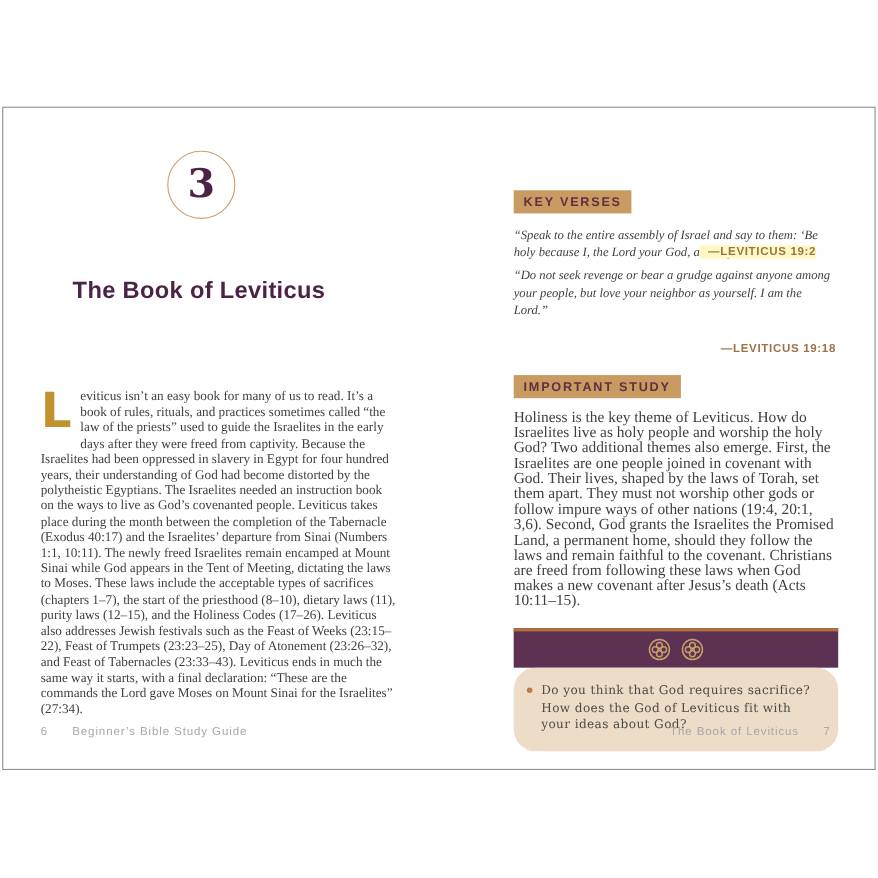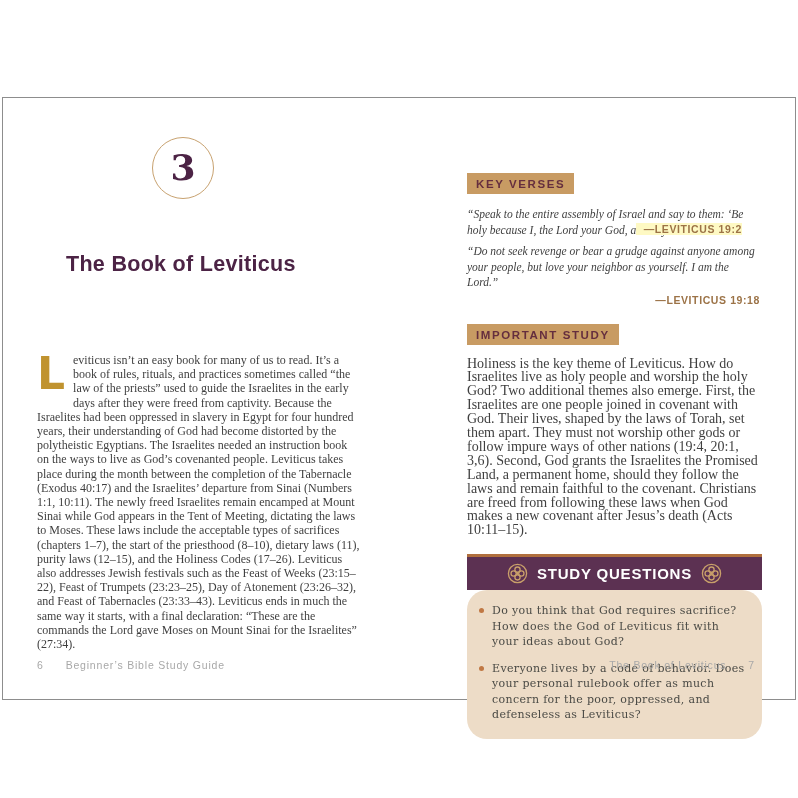--- a/index.html
+++ b/index.html
@@ -37,21 +37,21 @@
   .badge{display:inline-block;background:var(--tan);color:var(--maroon);
     font-weight:bold;font-size:11.5px;letter-spacing:1.6px;padding:5px 9px 4px 9px;}
   .badge.kv{margin-top:75px;}
   .badge.it{margin-top:18px;}
   .verse{position:relative;width:293px;}
   .verse.v1{margin-top:13px;}
   .verse.v2{margin-top:9px;}
   .quote{font-family:"Liberation Serif",serif;font-style:italic;font-size:11.5px;
     line-height:15.5px;color:var(--body_text);}
   .ref{font-weight:bold;font-size:10.5px;letter-spacing:.6px;color:var(--brown_ref);
-    text-align:right;margin-top:3px;}
+    text-align:right;margin-top:20px;}
   .ref.pull-up{margin:-15px 18px 0 auto;width:max-content;background:#fef9c3;
     position:relative;padding-left:8px;}
   .themes{margin-top:12px;width:295px;font-family:"Liberation Serif",serif;font-size:14px;
     line-height:13.9px;color:var(--body_text);}
   .study-box{margin-top:17px;width:295px;}
   .study-banner{background:var(--plum);border-top:3px solid var(--rule_orange);height:36px;
     display:flex;align-items:center;justify-content:center;gap:9px;}
   .study-banner .heading{color:#fff;font-weight:bold;font-size:15px;letter-spacing:.8px;}
   .knot-icon{width:21px;height:21px;flex:none;}
   .study-body{background:var(--beige);padding:13px 14px 16px 12px;border-radius:20px;}
@@ -102,41 +102,36 @@
           <svg class="knot-icon" viewBox="0 0 24 24">
             <g fill="none" stroke="#c9a06a" stroke-width="1.5">
               <circle cx="12" cy="12" r="10.4"></circle>
               <circle cx="12" cy="7.6" r="3"></circle>
               <circle cx="12" cy="16.4" r="3"></circle>
               <circle cx="7.6" cy="12" r="3"></circle>
               <circle cx="16.4" cy="12" r="3"></circle>
             </g>
             <circle cx="12" cy="12" r="1.2" fill="#c9a06a"></circle>
           </svg>
-          <span class="heading">STUDY QUESTIONS</span>
           <svg class="knot-icon" viewBox="0 0 24 24">
             <g fill="none" stroke="#c9a06a" stroke-width="1.5">
               <circle cx="12" cy="12" r="10.4"></circle>
               <circle cx="12" cy="7.6" r="3"></circle>
               <circle cx="12" cy="16.4" r="3"></circle>
               <circle cx="7.6" cy="12" r="3"></circle>
               <circle cx="16.4" cy="12" r="3"></circle>
             </g>
             <circle cx="12" cy="12" r="1.2" fill="#c9a06a"></circle>
           </svg>
         </div>
         <div class="study-body">
           <div class="question">
             <span class="bullet"></span>
             <span class="q-text">Do you think that God requires sacrifice? How does the God of Leviticus fit with your ideas about God?</span>
           </div>
-          <div class="question">
-            <span class="bullet"></span>
-            <span class="q-text">Everyone lives by a code of behavior. Does your personal rulebook offer as much concern for the poor, oppressed, and defenseless as Leviticus?</span>
-          </div>
         </div>
       </div>
 
       <div class="page-footer fr">
         <span>The Book of Leviticus</span>
         <span>7</span>
       </div>
     </div>
 
   </div>

